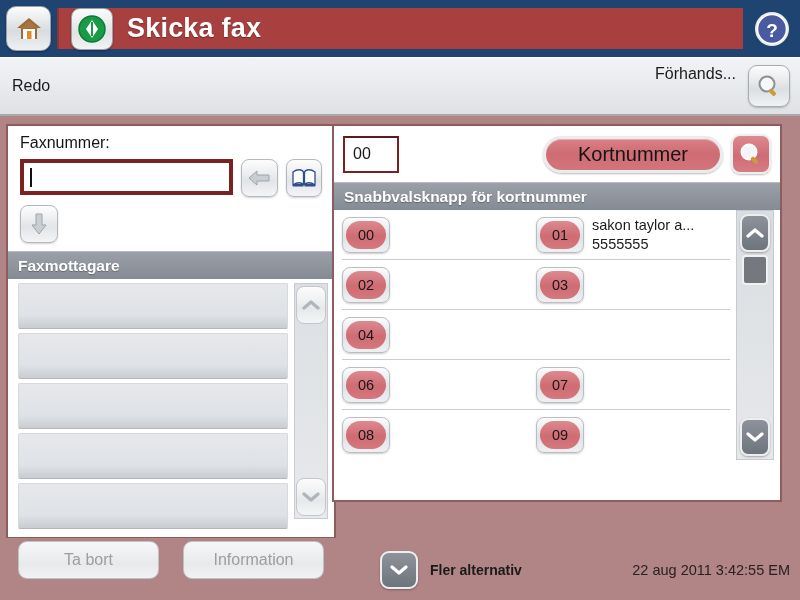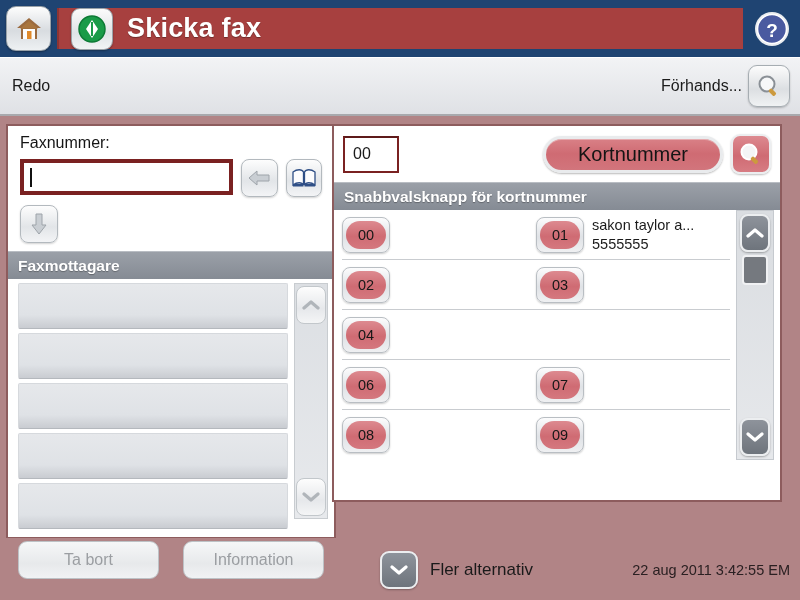--- a/index.html
+++ b/index.html
@@ -54,21 +54,21 @@
   
   .statusbar {
     position: absolute; left: 0; top: 57px; width: 800px; height: 59px;
     background: linear-gradient(#f2f3f5, #dfe1e5);
     border-top: 1px solid #fff;
     border-bottom: 2px solid #a8a9ad;
     display: flex; align-items: center;
   }
   .status-left { font-size: 16px; color: #1b1b1b; margin-left: 12px; }
   .status-right {
-    margin-left: auto; display: flex; align-items: center; gap: 6px;
+    margin-left: auto; display: flex; gap: 12px;
     padding-right: 10px;
   }
   .preview-label { font-size: 16px; color: #1b1b1b; }
   .gray-plate {
     width: 42px; height: 42px; border-radius: 9px;
     background: linear-gradient(#fcfcfc, #dcdfe2 58%, #f0f2f3);
     border: 1px solid #a6adb2;
     box-shadow: 0 1px 2px rgba(0,0,0,.22);
     display: flex; align-items: center; justify-content: center;
   }
@@ -222,21 +222,21 @@
     display: flex; align-items: center;
   }
   .more-btn {
     margin-left: 380px;
     width: 38px; height: 38px; border-radius: 9px;
     background: linear-gradient(#8e939b, #6e747c);
     border: 2px solid #eceef0;
     box-shadow: 0 1px 2px rgba(0,0,0,.3);
     display: flex; align-items: center; justify-content: center;
   }
-  .more-label { font-size: 17px; font-weight: normal; color: #1a1a1a; margin-left: 12px; }
+  .more-label { font-size: 14px; font-weight: bold; color: #1a1a1a; margin-left: 12px; }
   .timestamp { margin-left: auto; margin-right: 10px; font-size: 14.5px; color: #2a2022; }
 </style>
 </head>
 <body>
 
 <div class="topbar">
   <div class="home-btn">
     <div class="home-plate">
       <svg width="28" height="26" viewBox="0 0 28 26">
         <polygon points="14,2 26,12 22,12 22,23 6,23 6,12 2,12" fill="#9b6b3f"></polygon>

